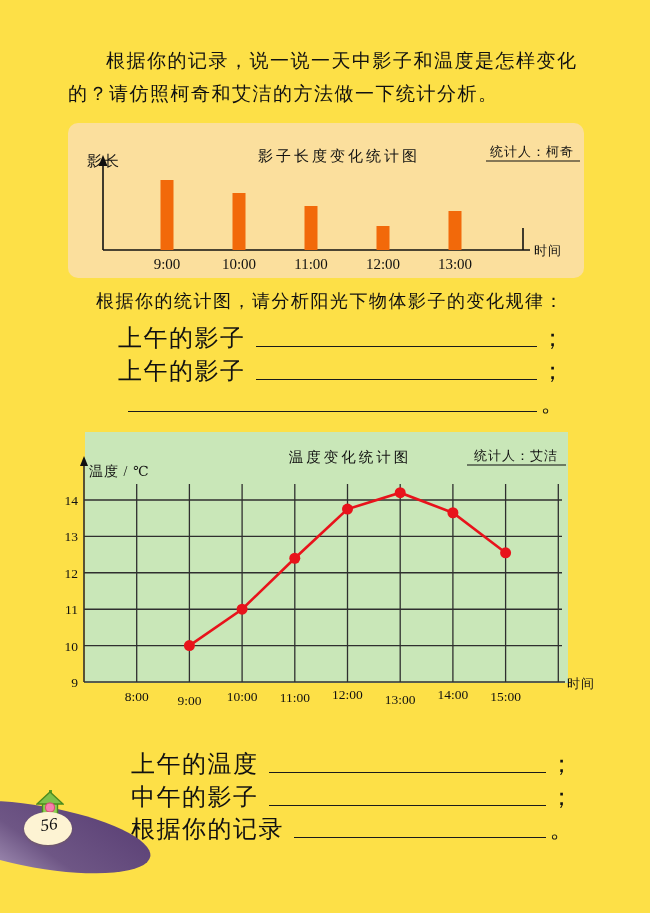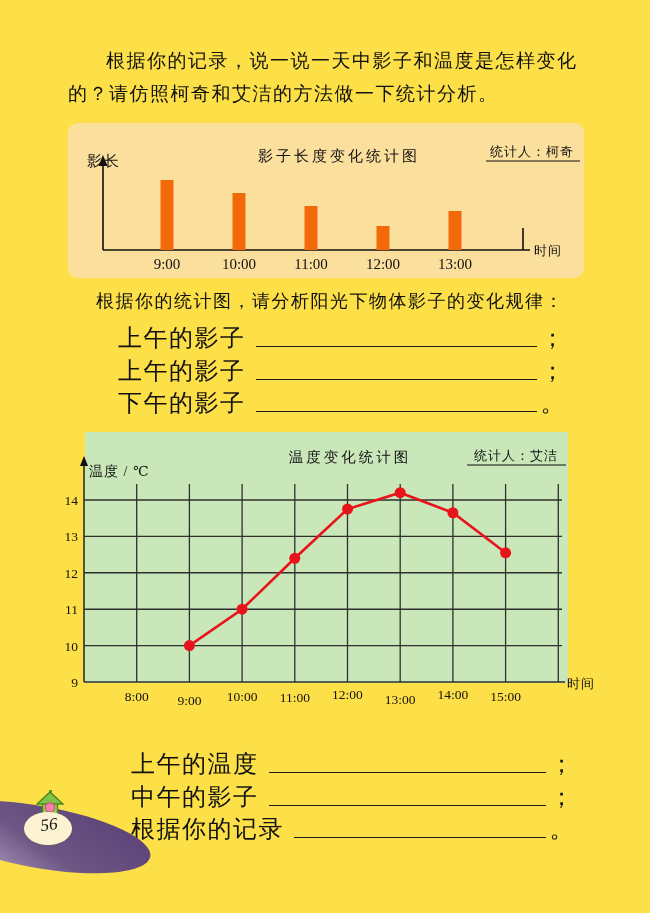--- a/index.html
+++ b/index.html
@@ -95,21 +95,20 @@
       <span class="blank-label">上午的影子</span>
       <span class="blank-line"></span>
       <span class="blank-suffix">；</span>
     </div>
     <div class="blank-row">
       <span class="blank-label">上午的影子</span>
       <span class="blank-line"></span>
       <span class="blank-suffix">；</span>
     </div>
     <div class="blank-row">
-      <span class="blank-label">下午的影子</span>
       <span class="blank-line"></span>
       <span class="blank-suffix">。</span>
     </div>
   </div>
 
   <div class="line-chart-wrap">
     <svg id="line-chart-svg" width="540" height="285" viewBox="0 0 540 285">
         <rect x="25" y="7" width="483" height="251" fill="#c9e7b8"></rect>
         <line x1="76.7" y1="59" x2="76.7" y2="257" stroke="#2f2f2f" stroke-width="1.3"></line>
         <line x1="129.4" y1="59" x2="129.4" y2="257" stroke="#2f2f2f" stroke-width="1.3"></line>

